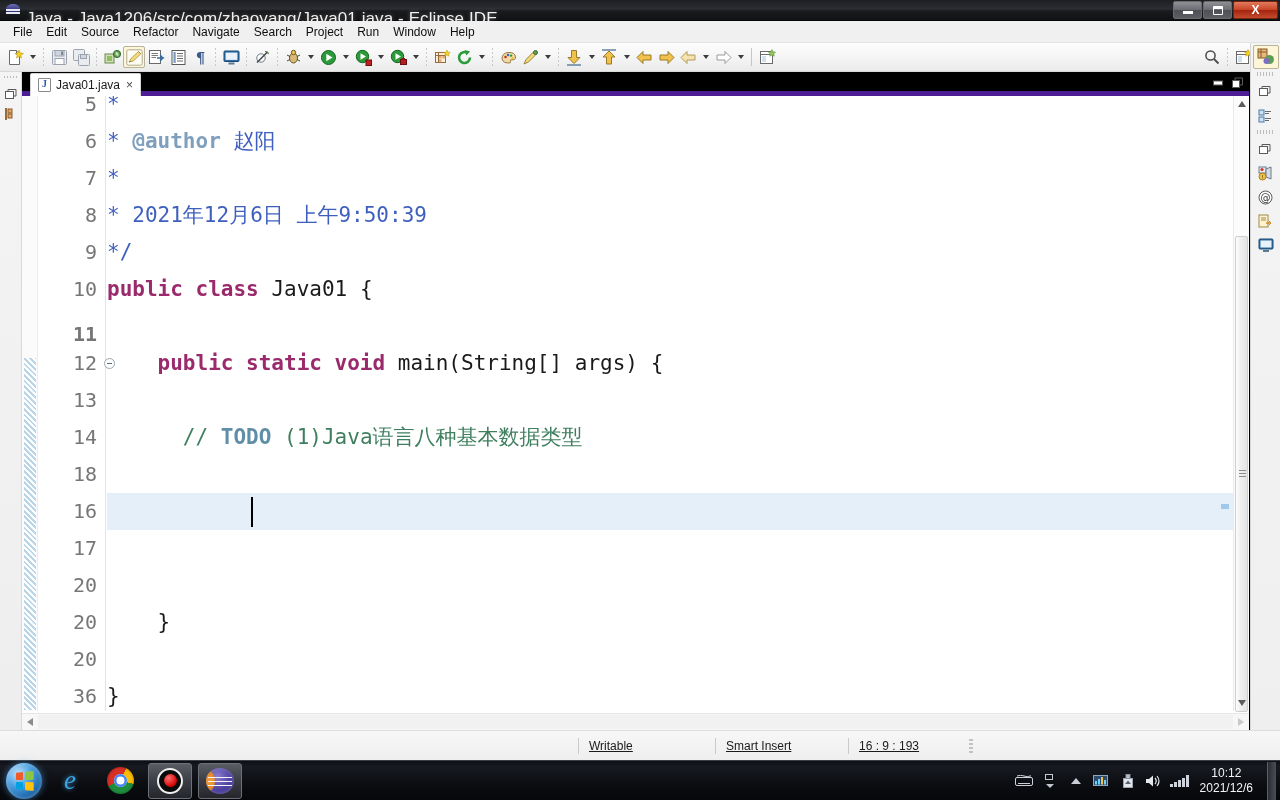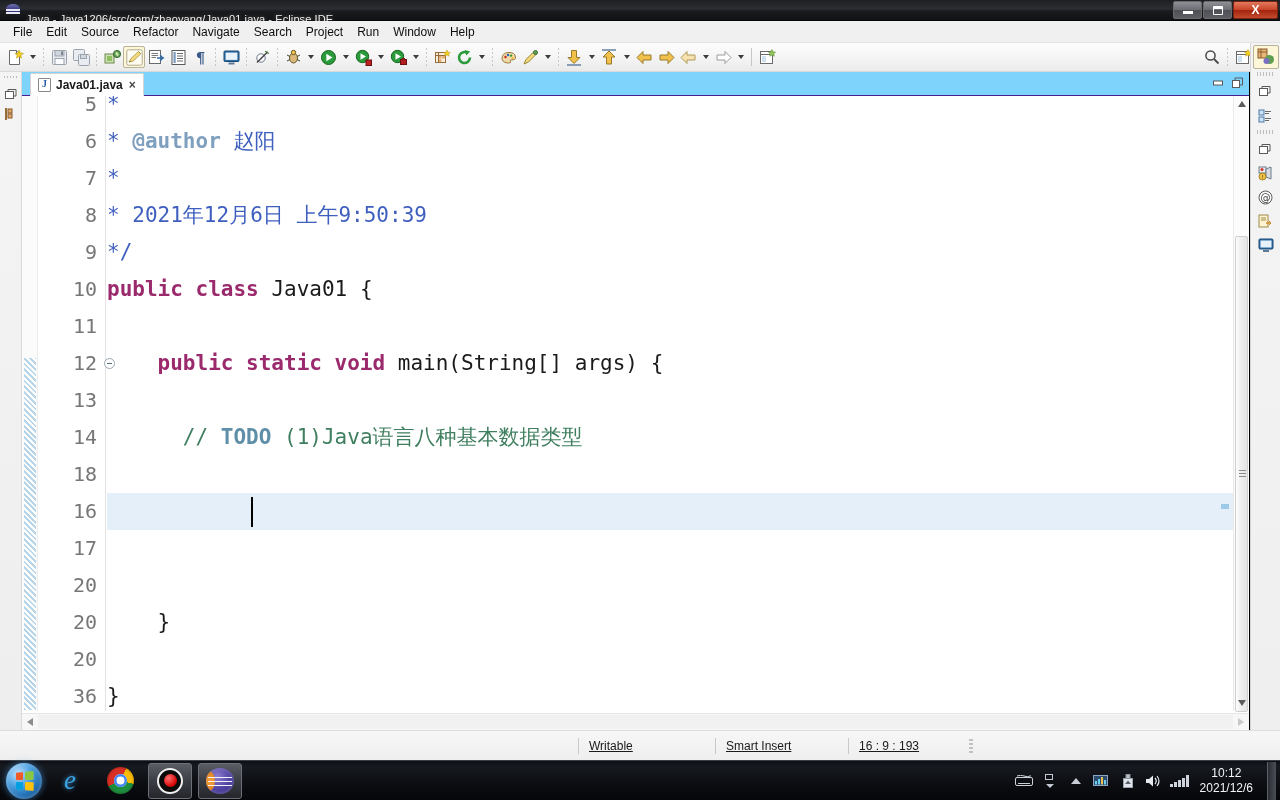--- a/index.html
+++ b/index.html
@@ -24,21 +24,21 @@
   }
   .tb-icon .dome {
     position:absolute; left:1px; top:2px; width:14px; height:10px; border-radius:50% 50% 45% 45%;
     background: linear-gradient(to bottom,#6f6fb5 0%, #3b3b82 55%, #2a2a66 100%);
   }
   .tb-icon .bar1, .tb-icon .bar2 {
     position:absolute; left:1px; width:14px; height:1.5px; background:#e8e8f4;
   }
   .tb-icon .bar1 { top:7px; } .tb-icon .bar2 { top:10px; }
   .tb-title {
-    color: #f0f0f0; font-size: 11px; letter-spacing: .1px;
+    color: #f0f0f0; font-size: 17px; letter-spacing: .1px;
     text-shadow: 0 0 4px rgba(255,255,255,.35), 0 1px 0 #000;
     white-space: nowrap;
     margin-top: 18px;
   }
   .winbtns { position: absolute; right: 2px; top: 1px; display: flex; gap: 1px; }
   .winbtn {
     width: 29px; height: 18px; border: 1px solid #6a6a6a; border-radius: 2px;
     background: linear-gradient(to bottom, #8e9095 0%, #6b6d72 48%, #4e5055 52%, #5c5e63 100%);
     display: flex; align-items: center; justify-content: center;
     color: #fff; font-size: 11px; line-height: 1;
@@ -115,23 +115,22 @@
     width:18px; height:4px; margin:3px 0;
     background: repeating-linear-gradient(to right,#bdbdbd 0 1px, transparent 1px 3px);
   }
 
   
   .editor-part {
     position:absolute; left:22px; top:72px; width:1227px; height:658px;
     background:#fff;
   }
   .tabrow {
-    position:relative; height:24px; background:#7dd3fc;
-    border-bottom:1px solid #4c1d95;
-    font-weight:bold;
+    position:relative; height:24px; background:#000000;
+    border-bottom:5px solid #4c1d95;
   }
   .tab {
     position:absolute; left:8px; top:1px; height:23px;
     display:flex; align-items:center; gap:5px; padding:0 6px 0 7px;
     background:#fff; border:1px solid #d5d5d5; border-bottom:1px solid #fff;
     border-radius:2px 2px 0 0;
   }
   .tab-label { font-size:12px; color:#1a1a1a; white-space:nowrap; }
   .tab-close { font-size:12px; color:#4a4a4a; line-height:1; padding:0 1px; }
   .jfile-ico {
@@ -706,21 +705,21 @@
       <div class="ann-ruler">
         <div class="ann-mark" style="top:262px;height:352px;"></div>
       </div>
       <div class="gutter">
           <div class="lnum" style="top: -10px;">5</div>
           <div class="lnum" style="top: 27px;">6</div>
           <div class="lnum" style="top: 64px;">7</div>
           <div class="lnum" style="top: 101px;">8</div>
           <div class="lnum" style="top: 138px;">9</div>
           <div class="lnum" style="top: 175px;">10</div>
-          <div class="lnum" style="top: 212px;">11</div>
+          <div class="lnum" style="top: 220px; font-weight: bold;">11</div>
           <div class="lnum" style="top: 249px;">12</div>
           <div class="foldmark" style="top: 262px;"></div>
           <div class="lnum" style="top: 286px;">13</div>
           <div class="lnum" style="top: 323px;">14</div>
           <div class="lnum" style="top: 360px;">18</div>
           <div class="lnum" style="top: 397px;">16</div>
           <div class="lnum" style="top: 434px;">17</div>
           <div class="lnum" style="top: 471px;">20</div>
           <div class="lnum" style="top: 508px;">20</div>
           <div class="lnum" style="top: 545px;">20</div>

